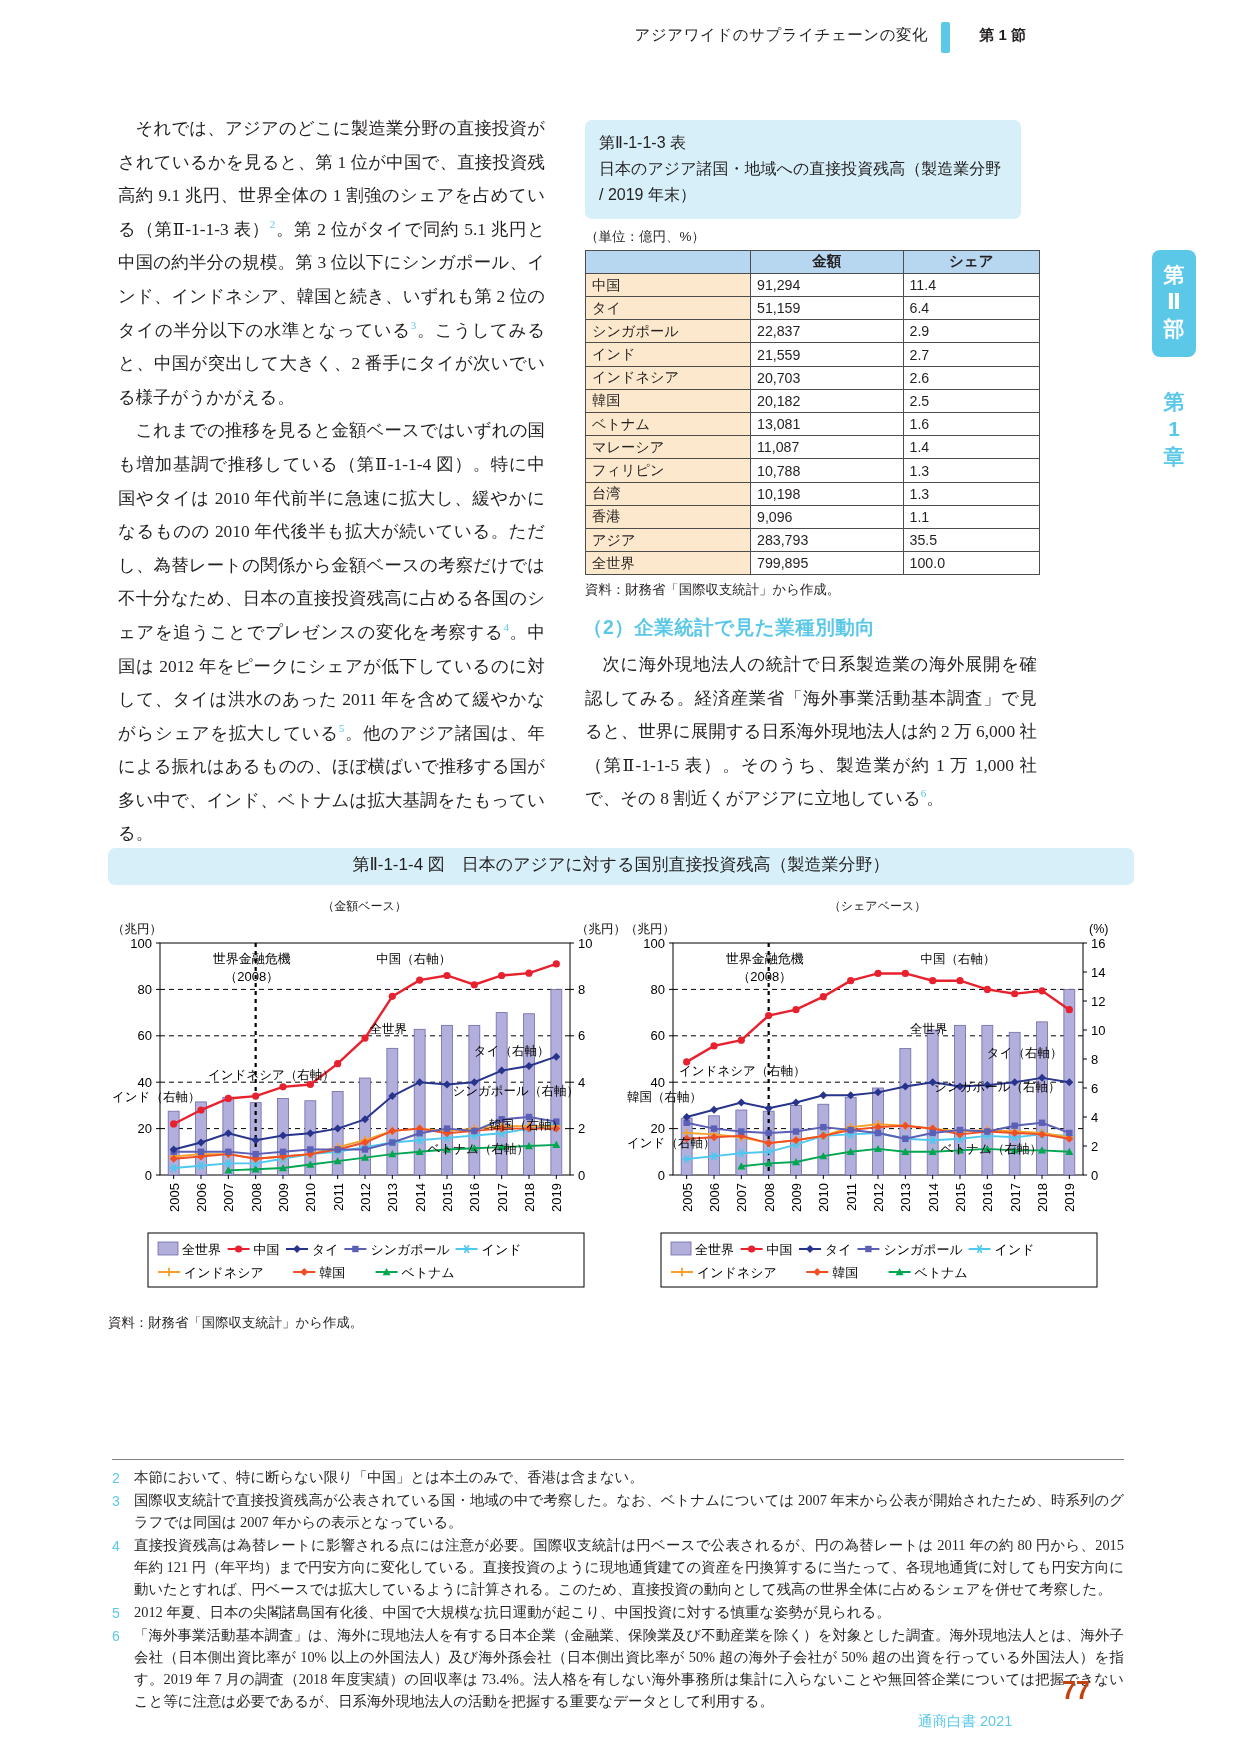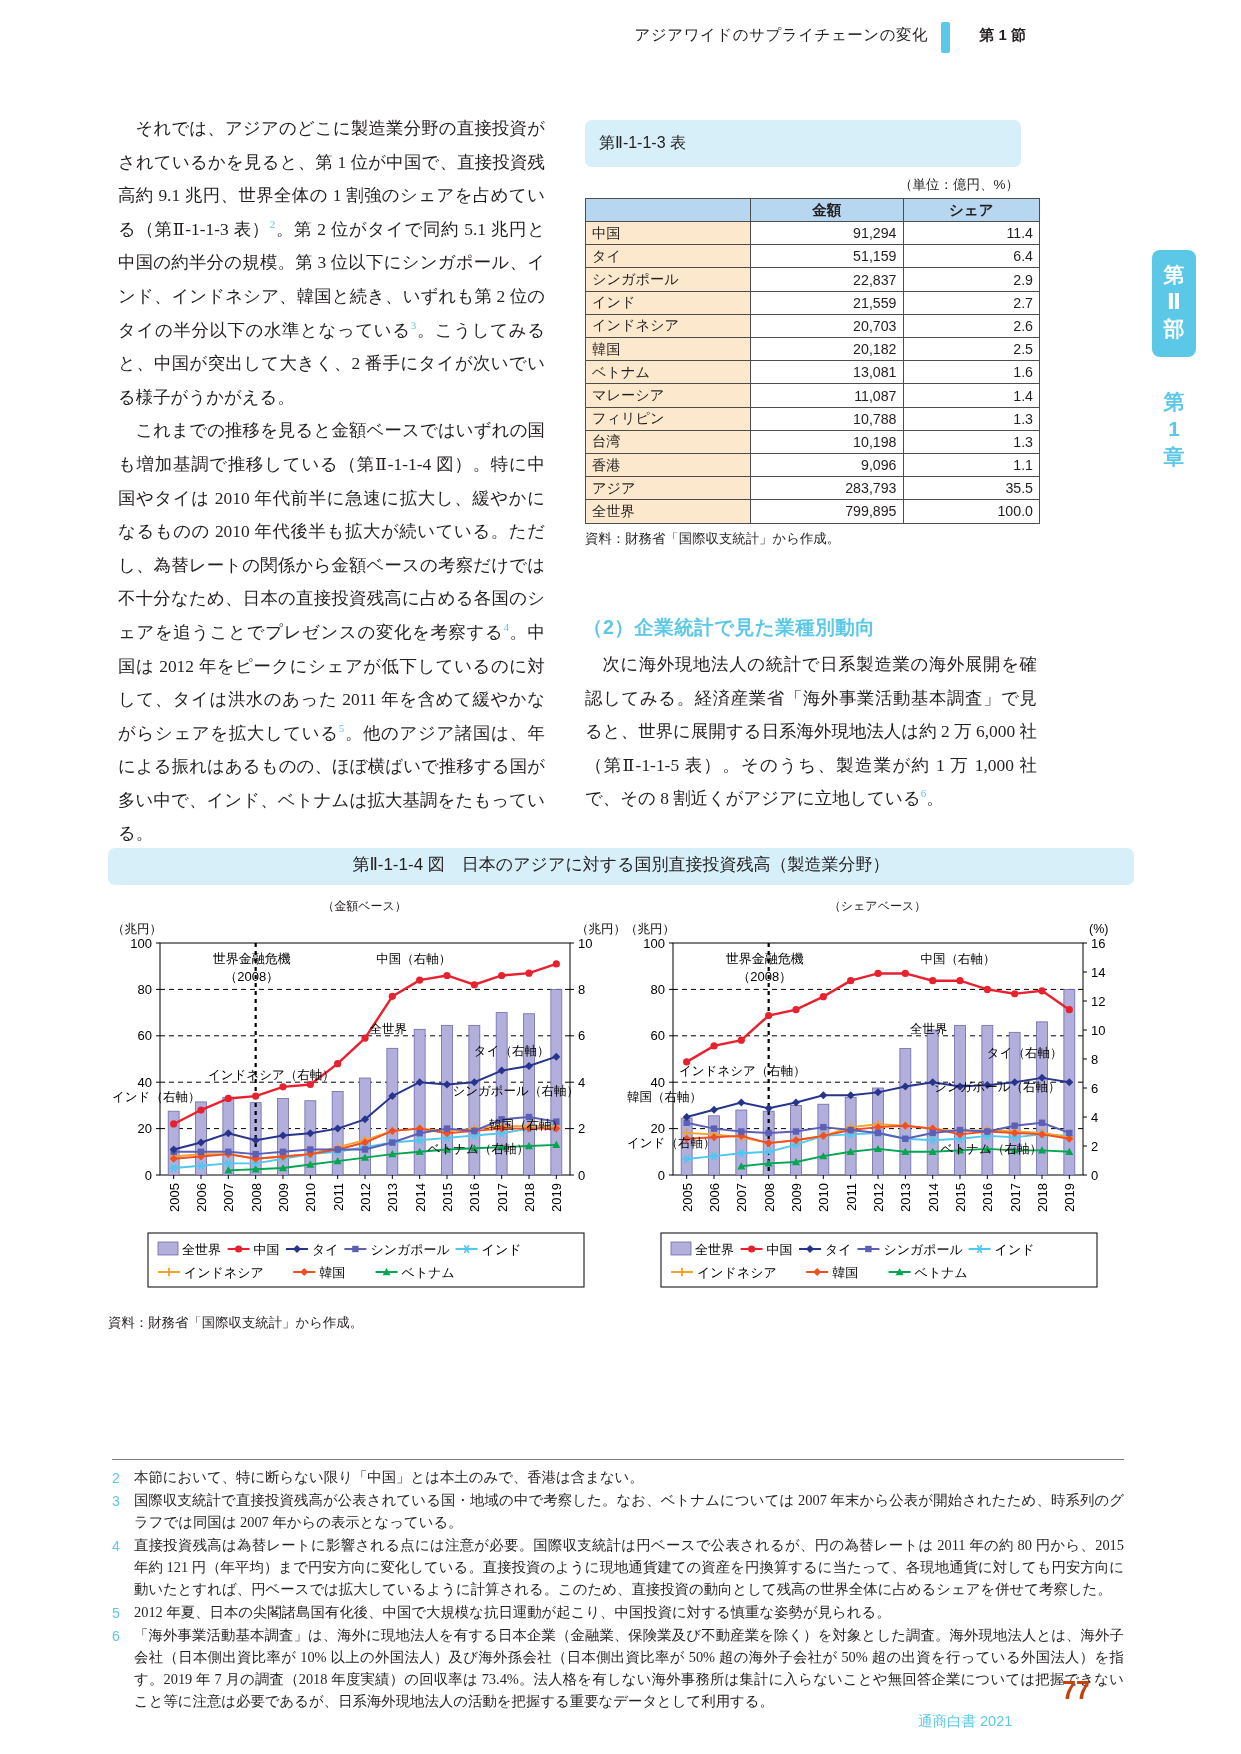--- a/index.html
+++ b/index.html
@@ -50,29 +50,29 @@
   sup.fn{color:#5bc8e8;font-size:11px;vertical-align:super;}
 
   
   .tbl-wrap{position:absolute;left:585px;top:120px;width:436px;}
   .tbl-cap{
     background:#d6eff8;border-radius:7px;padding:10px 14px 11px 14px;
     font-family:"Liberation Sans","DejaVu Sans",sans-serif;
     font-size:16px;line-height:1.62;color:#231f20;
   }
   .tbl-unit{
-    text-align:right;font-size:13.5px;margin:9px 2px 4px 0;
+    text-align:left;font-size:13.5px;margin:9px 2px 4px 0;
     font-family:"Liberation Sans","DejaVu Sans",sans-serif;color:#231f20;
   }
   table.dat{border-collapse:collapse;width:455px;
     font-family:"Liberation Sans","DejaVu Sans",sans-serif;font-size:14.2px;}
   table.dat th,table.dat td{border:1px solid #4d4d4d;height:22.2px;padding:0 6px;}
   table.dat th{background:#b7d7f0;font-weight:bold;text-align:center;font-size:14.5px;}
   table.dat td.nm{background:#fce9cd;text-align:left;width:152px;}
-  table.dat td.v{background:#ffffff;text-align:right;}
+  table.dat td.v{background:#ffffff;}
   .tbl-src{font-family:"Liberation Sans","DejaVu Sans",sans-serif;
     font-size:13.4px;margin-top:6px;color:#231f20;}
 
   
   .sec2{
     position:absolute;left:583px;top:614px;width:460px;
     font-family:"Liberation Sans","DejaVu Sans",sans-serif;
     font-size:19.5px;font-weight:bold;color:#5bc8e8;letter-spacing:.5px;
   }
 
@@ -130,20 +130,21 @@
 章</div>
 
   <div class="col col-left">
     <p id="lp0">それでは、アジアのどこに製造業分野の直接投資がされているかを見ると、第 1 位が中国で、直接投資残高約 9.1 兆円、世界全体の 1 割強のシェアを占めている（第Ⅱ-1-1-3 表）<sup class="fn">2</sup>。第 2 位がタイで同約 5.1 兆円と中国の約半分の規模。第 3 位以下にシンガポール、インド、インドネシア、韓国と続き、いずれも第 2 位のタイの半分以下の水準となっている<sup class="fn">3</sup>。こうしてみると、中国が突出して大きく、2 番手にタイが次いでいる様子がうかがえる。</p>
     <p id="lp1">これまでの推移を見ると金額ベースではいずれの国も増加基調で推移している（第Ⅱ-1-1-4 図）。特に中国やタイは 2010 年代前半に急速に拡大し、緩やかになるものの 2010 年代後半も拡大が続いている。ただし、為替レートの関係から金額ベースの考察だけでは不十分なため、日本の直接投資残高に占める各国のシェアを追うことでプレゼンスの変化を考察する<sup class="fn">4</sup>。中国は 2012 年をピークにシェアが低下しているのに対して、タイは洪水のあった 2011 年を含めて緩やかながらシェアを拡大している<sup class="fn">5</sup>。他のアジア諸国は、年による振れはあるものの、ほぼ横ばいで推移する国が多い中で、インド、ベトナムは拡大基調をたもっている。</p>
   </div>
 
   <div class="tbl-wrap">
     <div class="tbl-cap">
       <div>第Ⅱ-1-1-3 表</div>
+      <div>日本のアジア諸国・地域への直接投資残高（製造業分野 / 2019 年末）</div>
     </div>
     <div class="tbl-unit">（単位：億円、%）</div>
     <table class="dat">
       <thead>
         <tr>
           <th class="nm-h" style="background:#b7d7f0;width:152px;"></th>
           <th>金額</th>
           <th>シェア</th>
         </tr>
       </thead>

